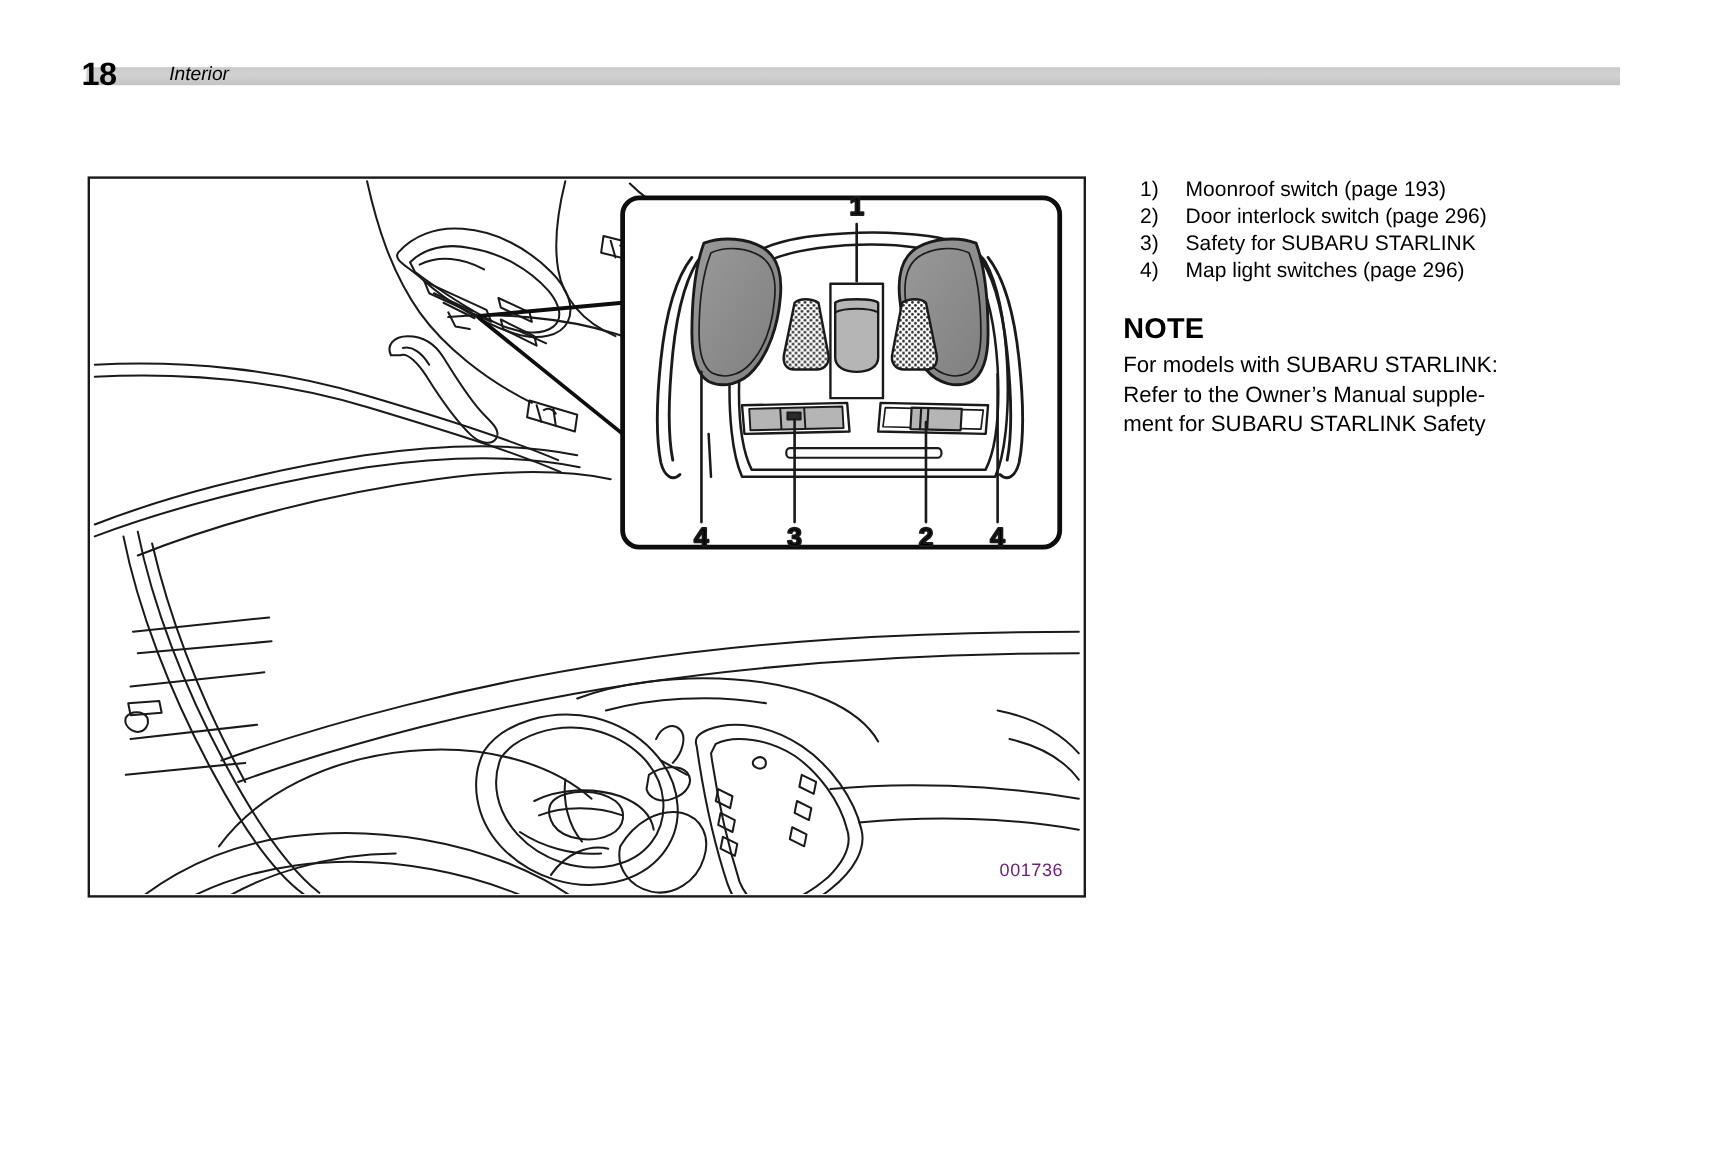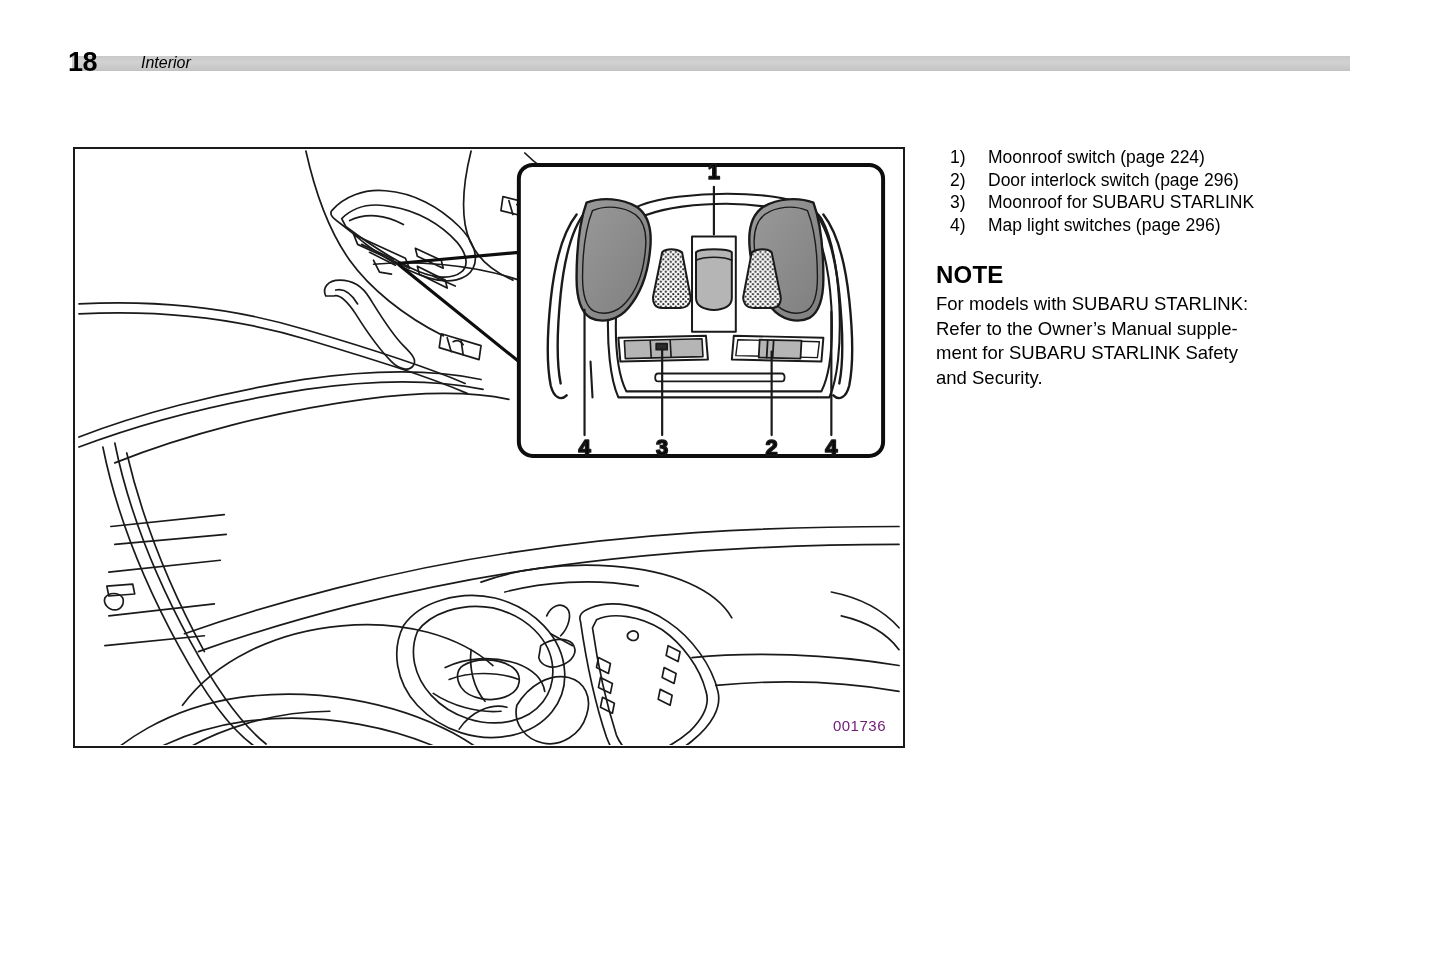--- a/index.html
+++ b/index.html
@@ -403,35 +403,34 @@
       </g>
     </g>
   </svg>
 
   <div id="figure-id">001736</div>
 </div>
 
 <div id="legend-list">
   <div class="legend-row">
     <span class="legend-num">1)</span>
-    <span class="legend-text">Moonroof switch (page 224)</span>
+    <span class="legend-text">Moonroof switch (page 193)</span>
   </div>
   <div class="legend-row">
     <span class="legend-num">2)</span>
     <span class="legend-text">Door interlock switch (page 296)</span>
   </div>
   <div class="legend-row">
     <span class="legend-num">3)</span>
-    <span class="legend-text">Moonroof for SUBARU STARLINK</span>
+    <span class="legend-text">Safety for SUBARU STARLINK</span>
   </div>
   <div class="legend-row">
     <span class="legend-num">4)</span>
     <span class="legend-text">Map light switches (page 296)</span>
   </div>
 </div>
 
 <div id="note-block">
   <div id="note-heading">NOTE</div>
   <div class="note-line">For models with SUBARU STARLINK:</div>
   <div class="note-line">Refer to the Owner’s Manual supple-</div>
   <div class="note-line">ment for SUBARU STARLINK Safety</div>
-  <div class="note-line">and Security.</div>
 </div>
 
 </body></html>

